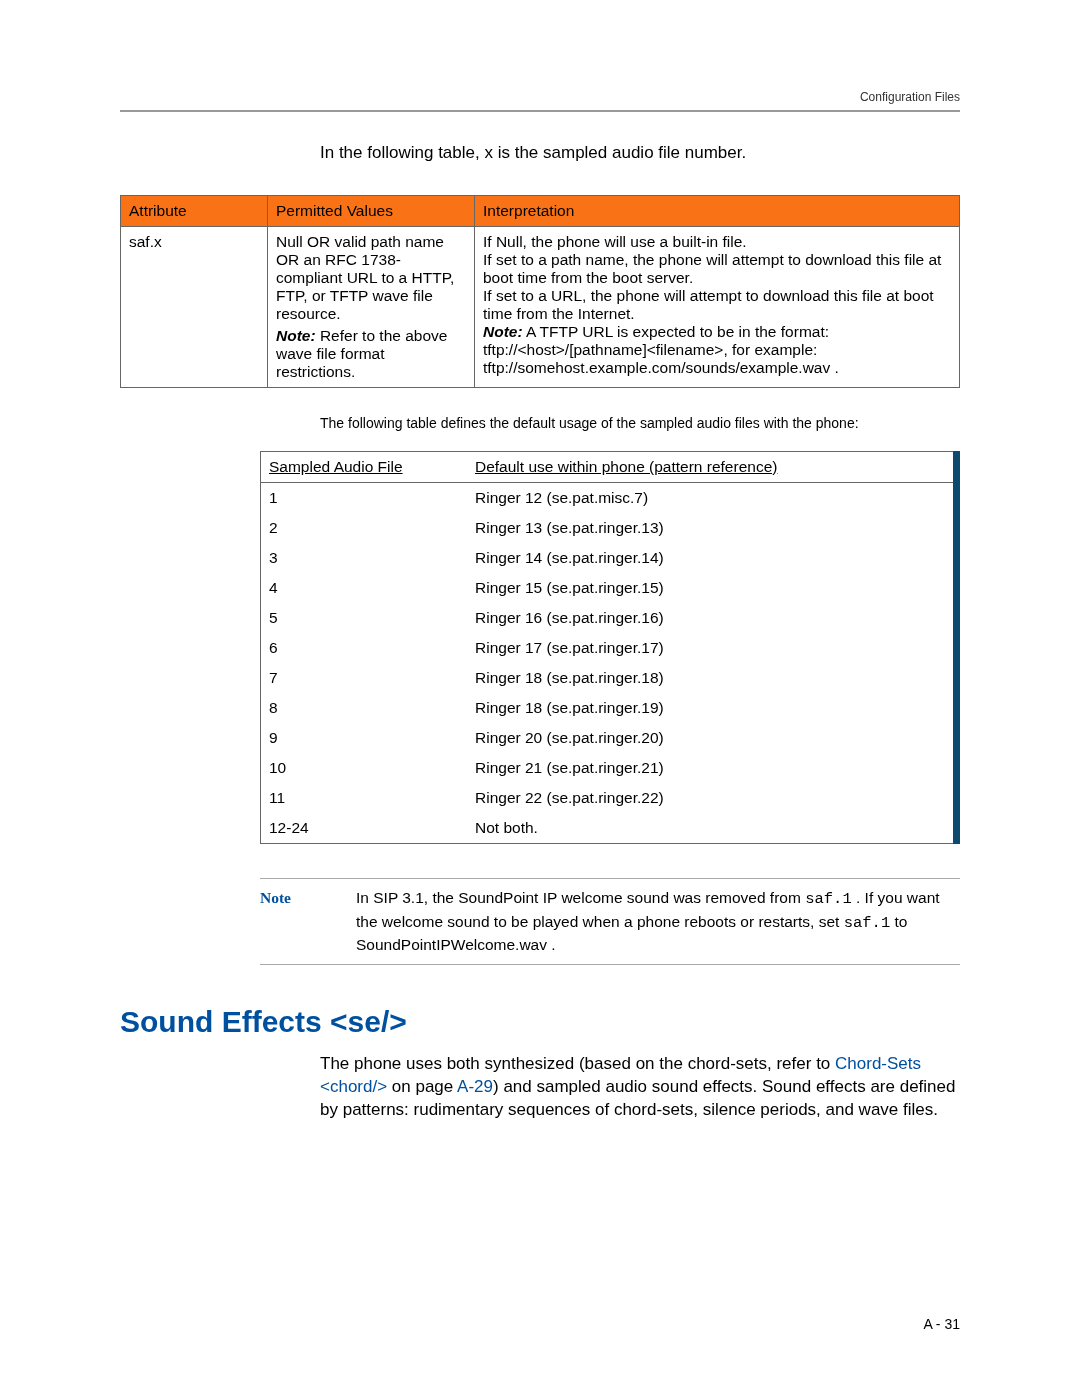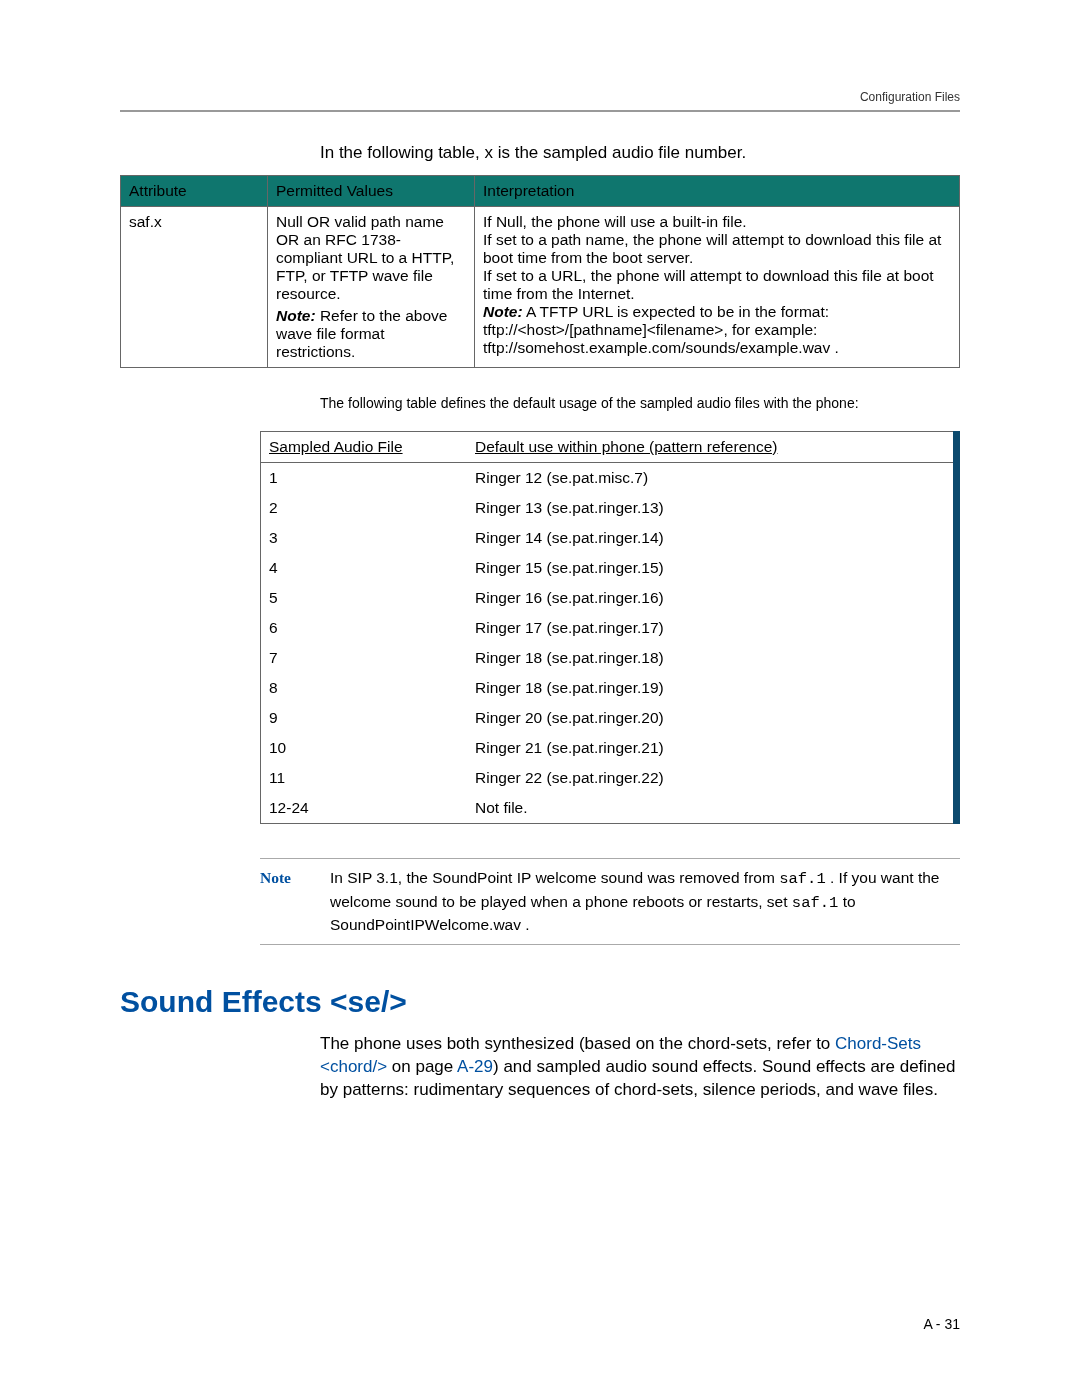--- a/index.html
+++ b/index.html
@@ -24,21 +24,21 @@
   }
   .head-rule {
     border: none;
     border-top: 2px solid #999;
     margin: 0 0 30px 0;
   }
   .body-text {
     font-size: 17px;
     line-height: 1.35;
     margin-left: 200px;
-    margin-bottom: 10px;
+    margin-bottom: 30px;
   }
   .body-text-indent {
     font-size: 14px;
     line-height: 1.35;
     margin-left: 200px;
     margin-bottom: 18px;
   }
   table.attr-table {
     width: 100%;
     border-collapse: collapse;
@@ -46,21 +46,21 @@
     margin-bottom: 26px;
   }
   table.attr-table th, table.attr-table td {
     border: 1px solid #666;
     padding: 6px 8px;
     vertical-align: top;
     text-align: left;
     font-weight: normal;
   }
   table.attr-table th {
-    background: #0f766e;
+    background: #f97316;
   }
   .col-attr { width: 130px; }
   .col-perm { width: 190px; }
   .perm-block { margin-bottom: 4px; }
   .note-bolditalic { font-weight: bold; font-style: italic; }
   table.saf-table {
     margin-left: 140px;
     width: 700px;
     border-collapse: collapse;
     font-size: 15.5px;
@@ -91,20 +91,21 @@
   }
   .note-block {
     border-top: 1px solid #aaa;
     border-bottom: 1px solid #aaa;
     margin-left: 140px;
     padding: 8px 0;
     display: flex;
     font-size: 15.5px;
     line-height: 1.4;
     margin-bottom: 40px;
+    gap: 26px;
   }
   .note-label {
     width: 70px;
     flex-shrink: 0;
     color: #0050a0;
     font-weight: bold;
     font-family: Georgia, serif;
   }
   .note-body { flex: 1; }
   .mono { font-family: "Courier New", monospace; }
@@ -214,21 +215,21 @@
         <tr>
           <td>10</td>
           <td>Ringer 21 (se.pat.ringer.21)</td>
         </tr>
         <tr>
           <td>11</td>
           <td>Ringer 22 (se.pat.ringer.22)</td>
         </tr>
         <tr>
           <td>12-24</td>
-          <td>Not file.</td>
+          <td>Not both.</td>
         </tr>
       </tbody>
   </table>
 
   <div class="note-block">
     <div class="note-label">Note</div>
     <div class="note-body">
       <span>In SIP 3.1, the SoundPoint IP welcome sound was removed from </span><span class="mono">saf.1</span><span> . If you want the welcome sound to be played when a phone reboots or restarts, set </span><span class="mono">saf.1</span><span> to SoundPointIPWelcome.wav   .</span>
     </div>
   </div>

